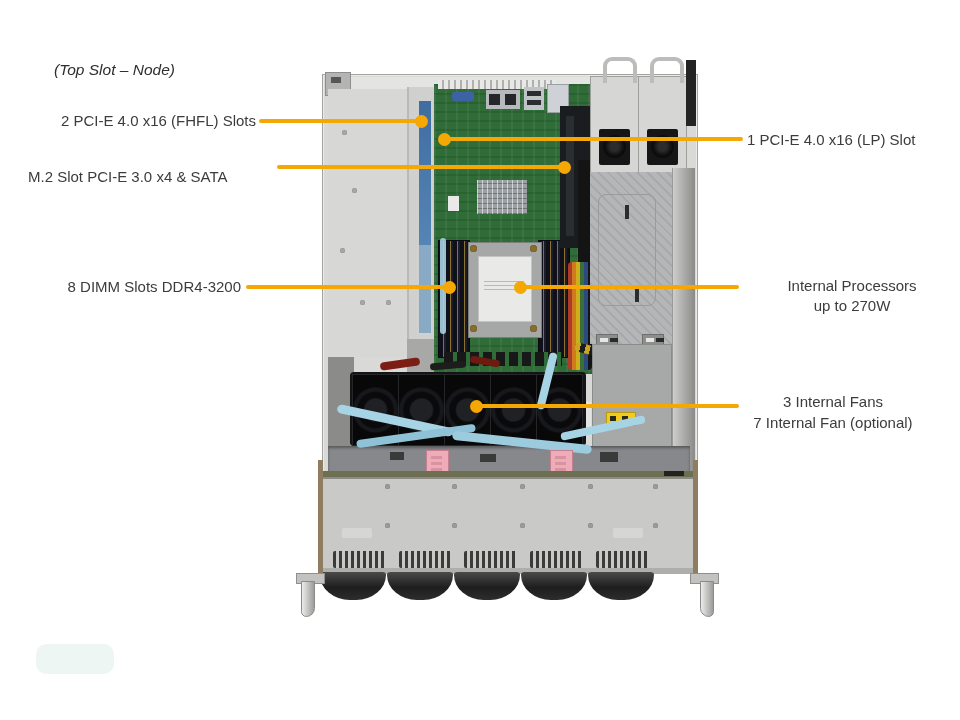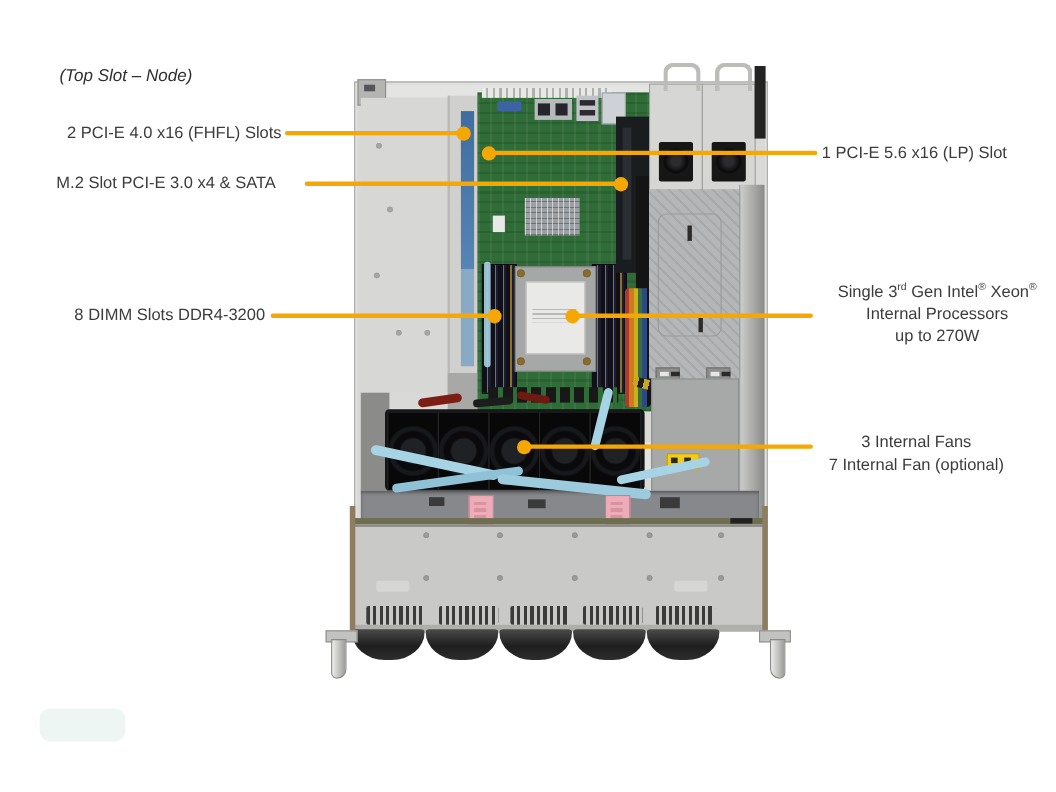--- a/index.html
+++ b/index.html
@@ -7,21 +7,21 @@
     width:960px;height:720px;position:relative;overflow:hidden;
     background:#ffffff;
     font-family:"Liberation Sans", sans-serif;
     color:#3a3a3a;
   }
   .abs{position:absolute;}
   
   .t{position:absolute;font-size:15px;line-height:18px;color:#3c3c3c;white-space:nowrap;}
   .title{left:54px;top:61px;font-style:italic;font-size:15.5px;color:#2f2f2f;}
   .lbl-fhfl{left:28px;top:112px;width:228px;text-align:right;}
-  .lbl-m2{left:28px;top:158px;width:246px;text-align:center;}
+  .lbl-m2{left:28px;top:168px;width:246px;text-align:left;}
   .lbl-dimm{left:28px;top:278px;width:213px;text-align:right;}
   .lbl-lp{left:747px;top:131px;}
   .lbl-cpu{left:742px;top:256px;width:220px;text-align:center;line-height:20px;white-space:normal;}
   .lbl-fans{left:735px;top:391px;width:196px;text-align:center;line-height:21px;white-space:normal;}
   .lbl-cpu sup, .lbl-lp sup{font-size:9.5px;line-height:0;}
   
   .cline{position:absolute;height:4px;background:#F5A804;border-radius:2px;}
   .cdot{position:absolute;width:13px;height:13px;border-radius:50%;background:#F5A804;}
   .ln-fhfl{left:259px;top:119px;width:162px;}
   .dot-fhfl{left:415px;top:115px;}
@@ -259,26 +259,26 @@
 <div class="cdot dot-fhfl"></div>
 
 <div class="t lbl-m2">M.2 Slot PCI-E 3.0 x4 &amp; SATA</div>
 <div class="cline ln-m2"></div>
 <div class="cdot dot-m2"></div>
 
 <div class="t lbl-dimm">8 DIMM Slots DDR4-3200</div>
 <div class="cline ln-dimm"></div>
 <div class="cdot dot-dimm"></div>
 
-<div class="t lbl-lp">1 PCI-E 5.6 x16 (LP) Slot</div>
+<div class="t lbl-lp">1 PCI-E 4.0 x16 (LP) Slot</div>
 <div class="cline ln-lp"></div>
 <div class="cdot dot-lp"></div>
 
 <div class="t lbl-cpu">
-  <span><span>Single 3</span><sup>rd</sup><span> Gen Intel</span><sup>®</sup><span> Xeon</span><sup>®</sup></span><br>
+  <br>
   <span>Internal Processors</span><br>
   <span>up to 270W</span>
 </div>
 <div class="cline ln-cpu"></div>
 <div class="cdot dot-cpu"></div>
 
 <div class="t lbl-fans">
   <span>3 Internal Fans</span><br>
   <span>7 Internal Fan (optional)</span>
 </div>

